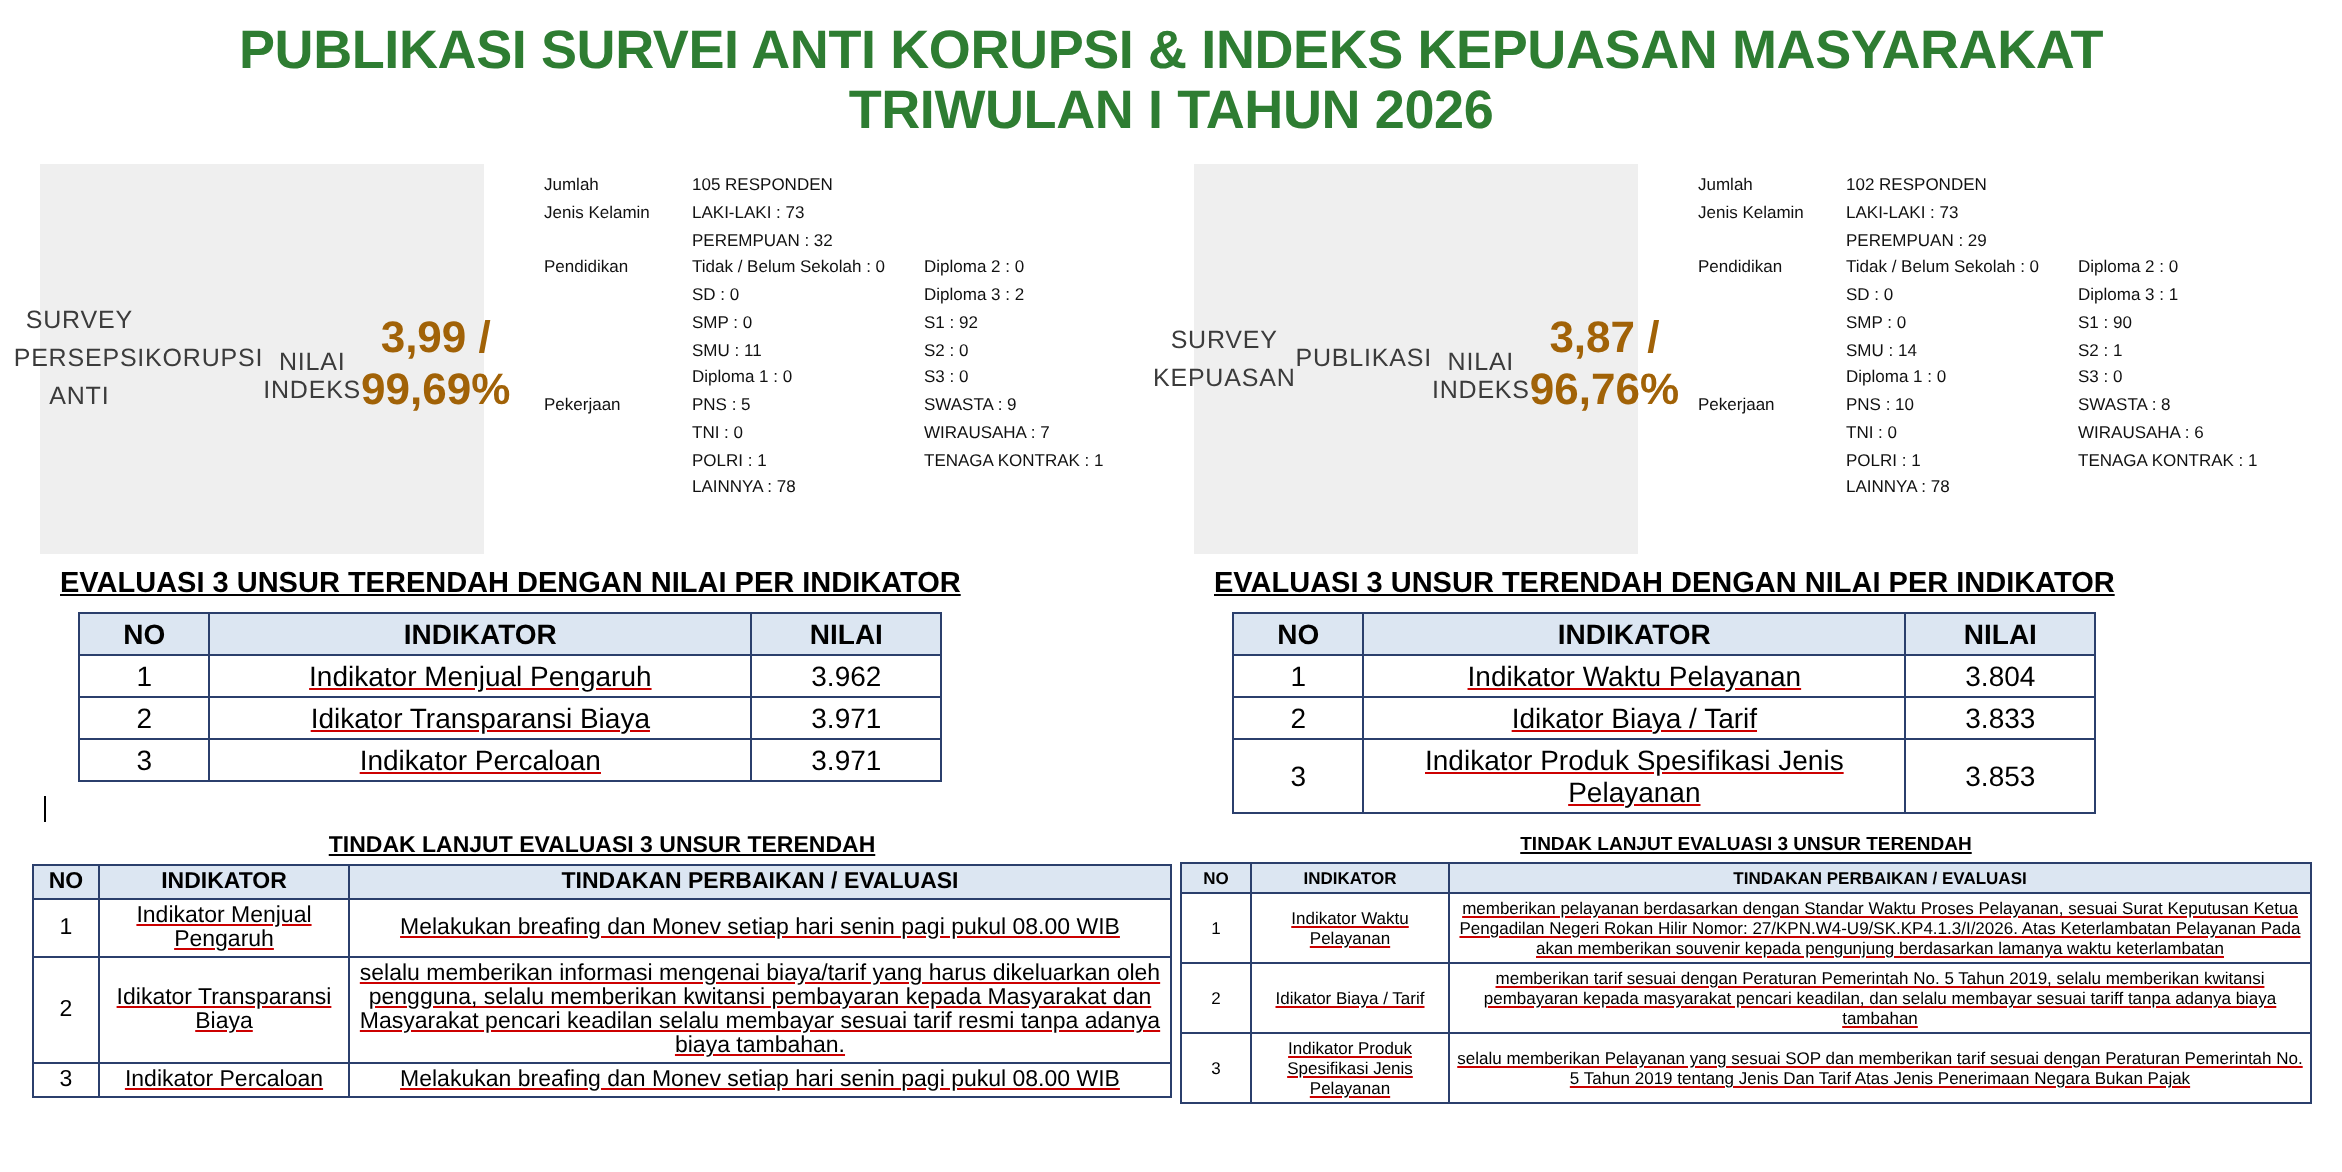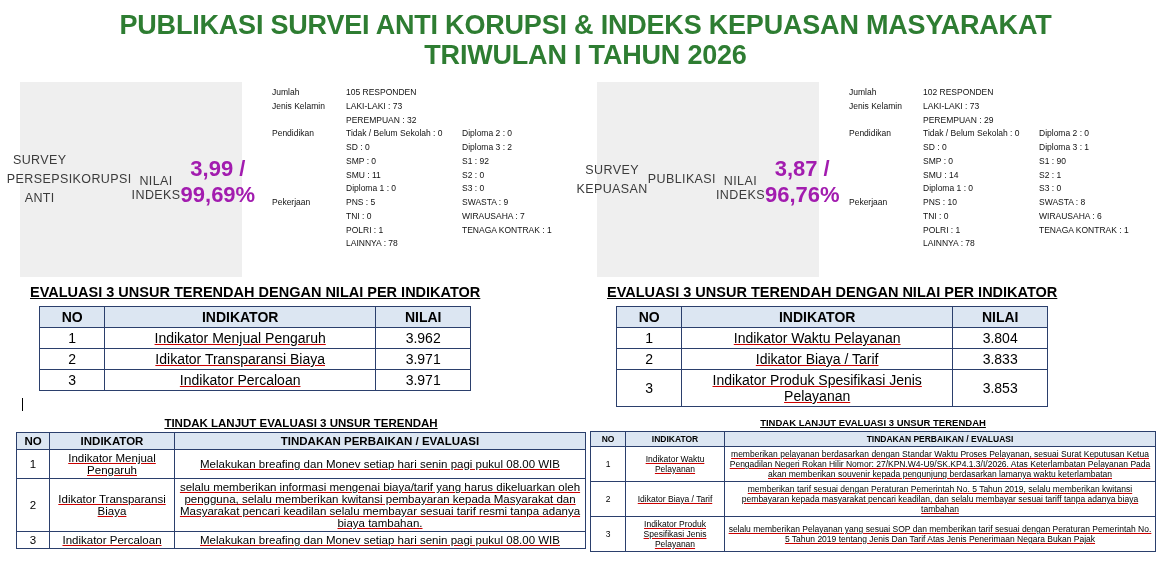--- a/index.html
+++ b/index.html
@@ -41,21 +41,21 @@
     text-align:center;
   }
   .idxbox .lab{
     font-size:12.5px;color:#3b3b3b;line-height:1.5;
     letter-spacing:.4px;
   }
   .idxbox .sub{
     font-size:12.5px;color:#3b3b3b;margin-top:16px;letter-spacing:.4px;
   }
   .idxbox .val{
-    font-size:22px;color:#a21caf;font-weight:bold;margin-top:4px;
+    font-size:22px;color:#a16207;font-weight:bold;margin-top:4px;
   }
 
   .stats{
     position:absolute;
     top:4px;
     font-size:8.5px;
     color:#111;
     line-height:1.62;
   }
   .panel.left .stats{left:252px;width:300px;}

